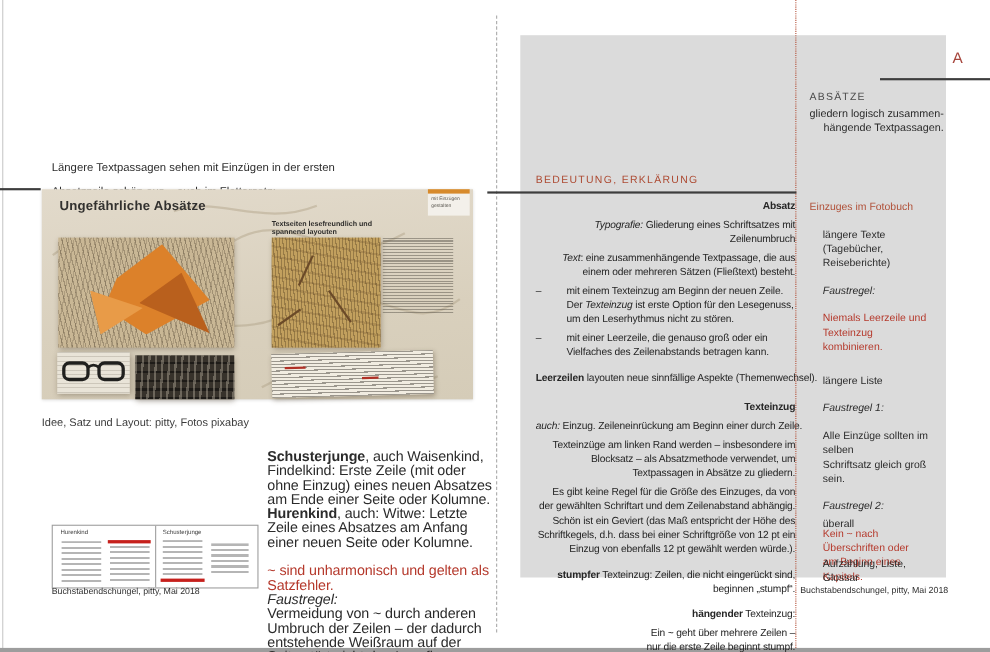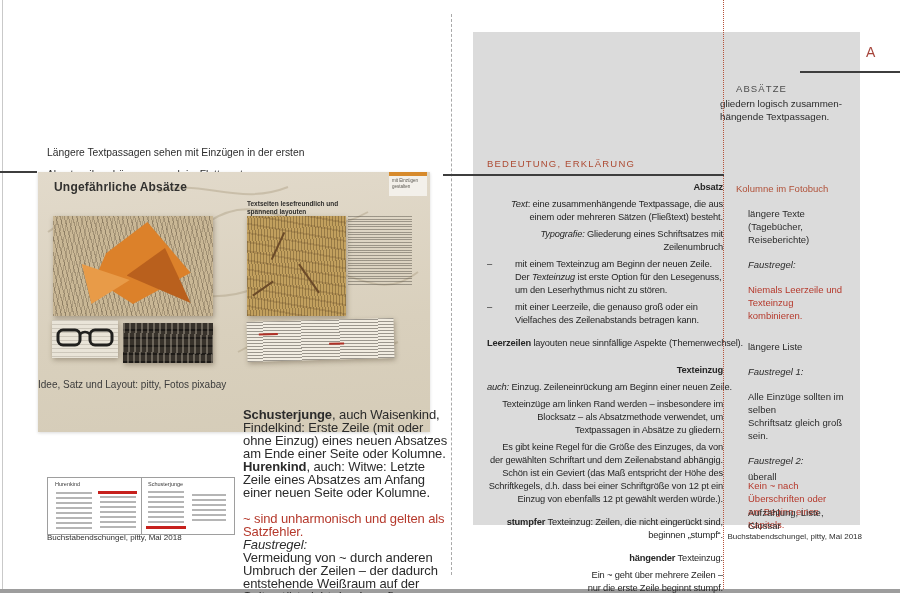--- a/index.html
+++ b/index.html
@@ -11,21 +11,21 @@
   .edge-bottom{position:absolute;left:0;top:589px;width:900px;height:4px;background:#9d9d9d;}
   .fold-line{position:absolute;left:451px;top:14px;height:561px;width:0;border-left:1px dashed #a9a9a9;}
   .trim-line{position:absolute;left:723px;top:0;height:589px;width:0;border-left:1px dotted #b5523a;z-index:5;}
   .mark-left{position:absolute;left:0;top:171px;width:37px;height:2px;background:#3d3d3d;}
   .rule-bedeutung{position:absolute;left:443px;top:174px;width:281px;height:2px;background:#3d3d3d;z-index:6;}
   .rule-top-right{position:absolute;left:800px;top:71px;width:100px;height:2px;background:#3d3d3d;z-index:6;}
 
   
   .intro{position:absolute;left:47px;top:142px;font-size:10.3px;line-height:22px;white-space:pre-line;color:#2d2d2d;}
 
-  .montage{position:absolute;left:38px;top:172px;width:392px;height:260px;
+  .montage{position:absolute;left:38px;top:172px;width:392px;height:191px;
            background:linear-gradient(175deg,#e2dacb 0%,#d9d0bd 60%,#d5ccb8 100%);
            box-shadow:0 1px 3px rgba(0,0,0,.15);}
   .montage .script-bg{position:absolute;left:0;top:0;}
   .montage-title{position:absolute;left:16px;top:8px;font-size:12px;font-weight:600;color:#32312f;letter-spacing:.2px;}
   .montage-subtitle{position:absolute;left:209px;top:28px;font-size:6.5px;font-weight:700;line-height:8px;white-space:pre-line;color:#2f2e2c;}
   .corner-tab{position:absolute;right:3px;top:0;width:38px;height:24px;background:#f3f0ea;
               border-top:4px solid #d78a2b;font-size:4.5px;line-height:5.5px;color:#5a5750;
               padding:2px 3px;white-space:pre-line;box-sizing:border-box;}
   .ph{position:absolute;box-shadow:1px 2px 5px rgba(60,45,25,.35);}
   .ph-book{left:15px;top:44px;width:160px;height:100px;background-color:#c9b795;
@@ -78,21 +78,21 @@
   .red-bar{position:absolute;background:#c6201c;height:3px;}
   .red-bar.rb1{left:50px;top:13px;width:39px;}
   .red-bar.rb2{left:98px;top:48px;width:40px;}
 
   .footer-left{position:absolute;left:47px;top:533px;font-size:8px;color:#2e2e2e;}
 
   
   .gray-panel{position:absolute;left:473px;top:32px;width:387px;height:493px;background:#dbdbdb;}
   .corner-letter{position:absolute;left:866px;top:44px;font-size:14px;color:#a6453c;letter-spacing:1px;}
   .rp-header-title{position:absolute;left:736px;top:83px;font-size:9.5px;letter-spacing:1.1px;color:#4c4c4c;z-index:2;}
-  .rp-header-sub{position:absolute;left:720px;top:97px;font-size:9.8px;line-height:13px;white-space:pre-line;color:#2b2b2b;z-index:2;}
+  .rp-header-sub{position:absolute;left:736px;top:97px;font-size:9.8px;line-height:13px;white-space:pre-line;color:#2b2b2b;z-index:2;text-align:right;}
   .section-heading{position:absolute;left:487px;top:158px;font-size:9.5px;letter-spacing:1.2px;color:#ad4a32;z-index:2;}
 
   .main-col{position:absolute;left:487px;top:181px;width:236px;font-size:9.3px;line-height:13px;
             letter-spacing:-0.15px;color:#262626;z-index:2;}
   .main-col p{margin:0 0 4px 0;text-align:right;}
   .main-col .nowrap{white-space:nowrap;}
   .sect-title{font-weight:700;margin:0 0 3px 0;}
   .bullet{display:flex;margin:0 0 4px 0;}
   .bullet .dash{width:28px;flex:0 0 28px;}
   .bullet .btext{flex:1;}
@@ -190,48 +190,48 @@
   <div class="footer-left">Buchstabendschungel, pitty, Mai 2018</div>
 
   <div class="corner-letter">A</div>
   <div class="rp-header-title">ABSÄTZE</div>
   <div class="rp-header-sub">gliedern logisch zusammen-
 hängende Textpassagen.</div>
   <div class="section-heading">BEDEUTUNG, ERKLÄRUNG</div>
 
   <div class="main-col">
     <p class="sect-title">Absatz</p>
+    <p><span class="i">Typografie:</span><span> Gliederung eines Schriftsatzes mit Zeilenumbruch</span></p>
     <p><span class="i">Text</span><span>: eine zusammenhängende Textpassage, die aus einem oder mehreren Sätzen (Fließtext) besteht.</span></p>
-    <p><span class="i">Typografie:</span><span> Gliederung eines Schriftsatzes mit Zeilenumbruch</span></p>
     <div class="bullet">
       <span class="dash">–</span>
       <span class="btext">
         <span>mit einem Texteinzug am Beginn der neuen Zeile.</span><br>
         <span>Der </span><span class="i">Texteinzug</span><span> ist erste Option für den Lesegenuss, um den Leserhythmus nicht zu stören.</span>
       </span>
     </div>
     <div class="bullet">
       <span class="dash">–</span>
       <span class="btext">mit einer Leerzeile, die genauso groß oder ein Vielfaches des Zeilenabstands betragen kann.</span>
     </div>
     <p class="mt10 nowrap"><span class="b">Leerzeilen</span><span> layouten neue sinnfällige Aspekte (Themenwechsel).</span></p>
 
     <p class="sect-title mt14">Texteinzug</p>
-    <p class="nowrap"><span class="i">auch:</span><span> Einzug. Zeileneinrückung am Beginn einer neuen Zeile.</span></p>
+    <p class="nowrap"><span class="i">auch:</span><span> Einzug. Zeileneinrückung am Beginn einer durch Zeile.</span></p>
     <p>Texteinzüge am linken Rand werden – insbesondere im Blocksatz – als Absatzmethode verwendet, um Textpassagen in Absätze zu gliedern.</p>
     <p>Es gibt keine Regel für die Größe des Einzuges, da von der gewählten Schriftart und dem Zeilenabstand abhängig. Schön ist ein Geviert (das Maß entspricht der Höhe des Schriftkegels, d.h. dass bei einer Schriftgröße von 12 pt ein Einzug von ebenfalls 12 pt gewählt werden würde.).</p>
 
     <p class="mt10"><span class="b">stumpfer</span><span> Texteinzug: Zeilen, die nicht eingerückt sind, beginnen „stumpf“.</span></p>
     <p class="mt10"><span class="b">hängender</span><span> Texteinzug:</span></p>
     <p class="indent">Ein ~ geht über mehrere Zeilen –
 nur die erste Zeile beginnt stumpf.</p>
   </div>
 
   <div class="side-col sb1">
-    <p class="red-head">Kolumne im Fotobuch</p>
+    <p class="red-head">Einzuges im Fotobuch</p>
     <p class="pre">längere Texte (Tagebücher,
 Reiseberichte)</p>
     <p class="rule-label">Faustregel:</p>
     <p class="red-text">Niemals Leerzeile und Texteinzug
 kombinieren.</p>
   </div>
 
   <div class="side-col sb2">
     <p>längere Liste</p>
     <p class="rule-label">Faustregel 1:</p>

